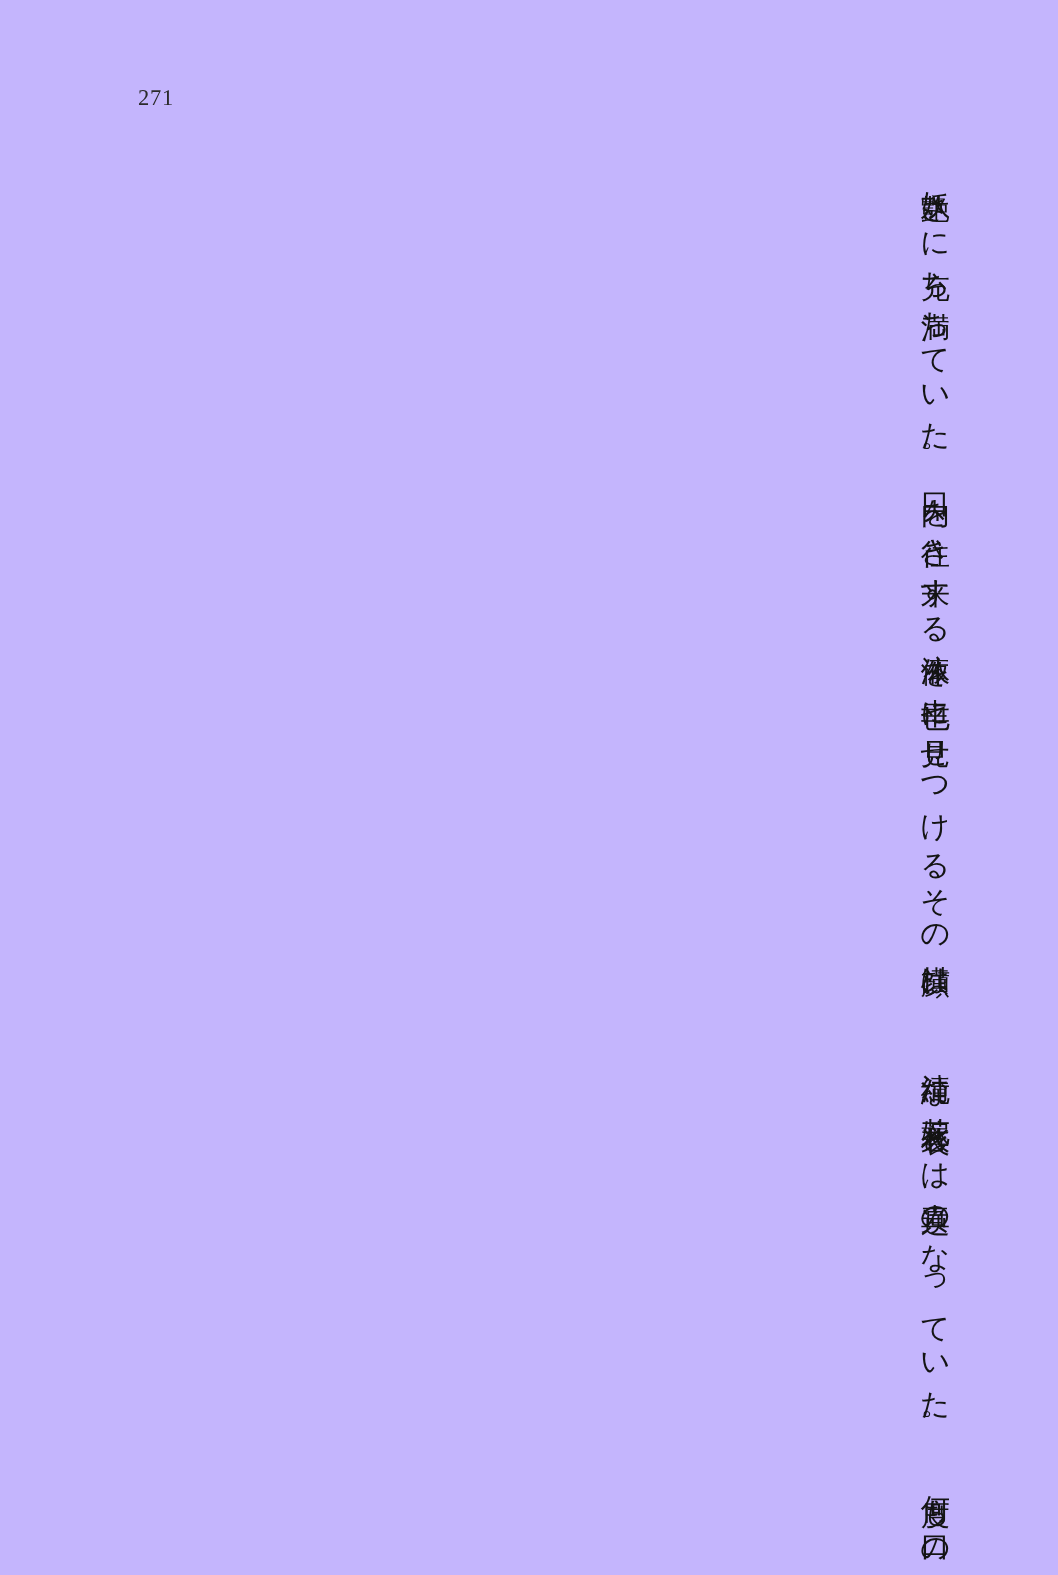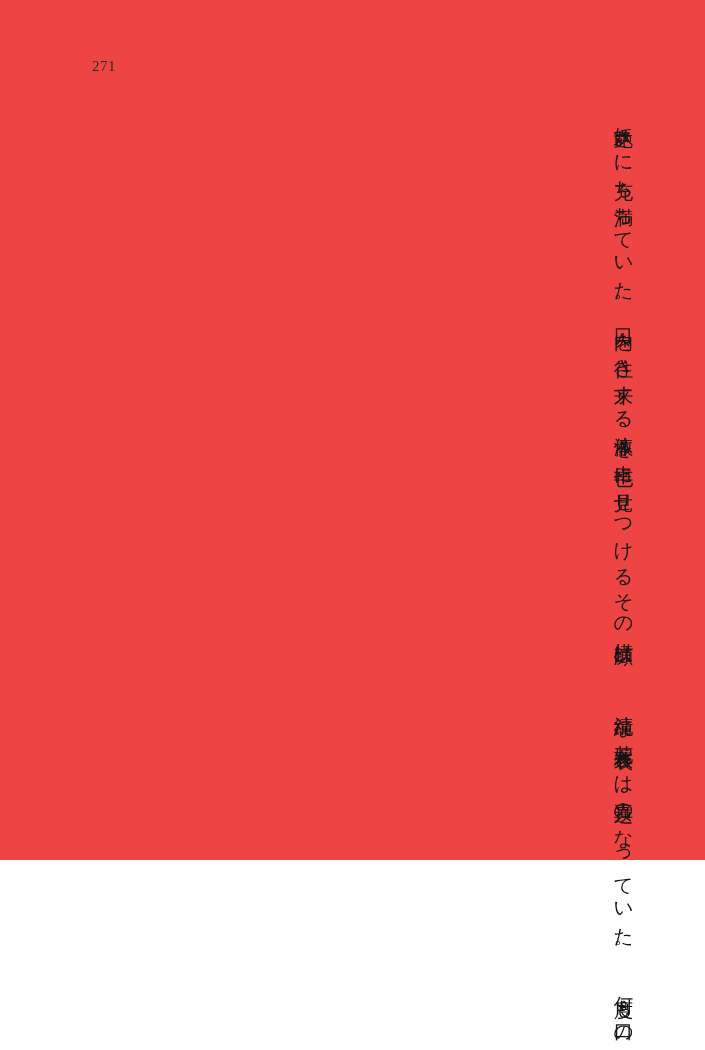--- a/index.html
+++ b/index.html
@@ -10,22 +10,22 @@
   body {
     width: 705px;
     height: 1050px;
     font-family: "Liberation Serif", "DejaVu Serif", serif;
     color: #1a1a1a;
     overflow: hidden;
   }
   .page {
     position: relative;
     width: 705px;
-    height: 860px;
-    background: #ef4444;
+    height: 1050px;
+    background: #c4b5fd;
     box-sizing: border-box;
   }
   .page-number {
     position: absolute;
     top: 58px;
     left: 92px;
     font-size: 15px;
     letter-spacing: 0.5px;
     color: #2b2b2b;
     font-family: "Liberation Serif", "DejaVu Serif", serif;

